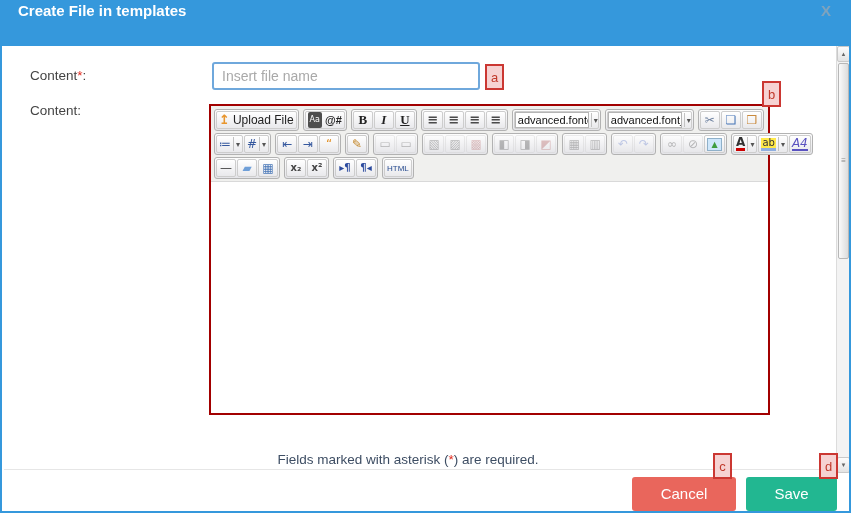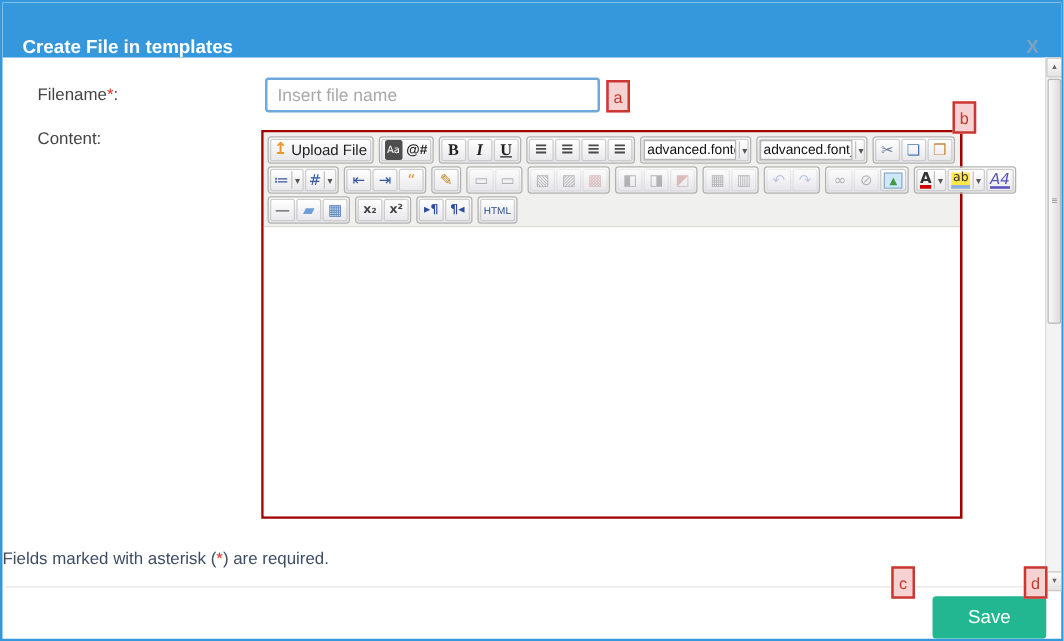--- a/index.html
+++ b/index.html
@@ -4,21 +4,21 @@
 <style>
   :root{
     --blue:#3598dc; --cancel:#e9665c; --save:#22b791; --err:#a20000;
     --inputb:#6fa8dc; --marker:#c0392b; --markerbg:#f6d2d2;
   }
   *{box-sizing:border-box;margin:0;padding:0}
   html,body{background:#fff;font-family:"Liberation Sans",sans-serif}
   .dialog{position:relative;width:851px;height:513px;background:#fff;
     border:2px solid var(--blue);overflow:hidden}
   .dlg-header{position:absolute;left:0;top:0;width:100%;height:44px;background:var(--blue);
-    display:flex;align-items:flex-end;justify-content:space-between;padding:0 18px 0 16px}
+    display:flex;align-items:flex-start;justify-content:space-between;padding:0 18px 0 16px}
   .dlg-title{color:#fff;font-size:15px;font-weight:bold}
   .dlg-close{color:#7fa3bd;font-size:15px;font-weight:bold;cursor:pointer}
   .lbl-row{position:absolute;font-size:13.5px;color:#444}
   .star{color:#e02b20}
   .filename-input{position:absolute;left:210px;top:60px;width:268px;height:28px;
     border:2px solid var(--inputb);border-radius:3px;padding:0 8px;font-size:14px;color:#c2410c;
     font-family:"Liberation Sans",sans-serif;outline:none}
   .filename-input::placeholder{color:#a9a9a9}
   .marker{position:absolute;width:19px;height:26px;background:var(--markerbg);
     border:2px solid #cb3732;color:var(--marker);font-size:13px;display:flex;
@@ -55,21 +55,21 @@
     border-bottom:3px solid #8faee0;line-height:10px;padding:0 1px}
   .purpleA .glyph{font-style:italic;font-weight:normal;color:#5a52c0;border-bottom:2px solid #5a52c0;line-height:11px}
   .smalltxt .glyph{font-size:10px;font-weight:bold}
   .htmlbtn .lbl{font-size:8px;font-weight:normal;color:#274b8f;margin:0}
   .imgchip .glyph{background:#cfe7fb;border:1px solid #8fb0c9;color:#3f9d3f;font-size:8px;
     width:15px;height:13px;line-height:12px;text-align:center}
   .editor-content{flex:1;background:#fff;cursor:text}
   .statusbar{height:20px;background:#f0f0ee;border-top:1px solid #cfcfcf;display:flex;
     align-items:center;justify-content:space-between;padding:0 8px 0 6px;font-size:11.5px;color:#111}
   
-  .note{position:absolute;left:0;top:437px;width:812px;font-size:13.5px;color:#3d4d63}
+  .note{position:absolute;left:0;top:450px;width:812px;text-align:center;font-size:13.5px;color:#3d4d63}
   .divider{position:absolute;left:2px;top:467px;width:831px;height:1px;background:#e6e6e6}
   .btn{position:absolute;top:475px;height:34px;border:none;border-radius:3px;color:#fff;
     font-size:15px;font-family:"Liberation Sans",sans-serif;cursor:pointer;text-align:center;line-height:34px}
   .btn-cancel{left:630px;width:104px;background:var(--cancel)}
   .btn-save{left:744px;width:91px;background:var(--save)}
   
   .scrollbar{position:absolute;left:834px;top:44px;width:14px;height:427px;background:#f3f3f3;
     border-left:1px solid #dcdcdc}
   .sb-btn{position:absolute;left:0;width:100%;height:16px;display:flex;align-items:center;
     justify-content:center;font-size:6px;color:#666;background:linear-gradient(#fcfcfc,#e3e3e3);
@@ -83,21 +83,21 @@
 </head>
 <body>
 
 <div class="dialog">
 
   <div class="dlg-header">
     <span class="dlg-title">Create File in templates</span>
     <span class="dlg-close">X</span>
   </div>
 
-  <div class="lbl-row" style="left:28px;top:66px"><span>Filename</span><span class="star">*</span><span>:</span></div>
+  <div class="lbl-row" style="left:28px;top:66px"><span>Content</span><span class="star">*</span><span>:</span></div>
 
   <input class="filename-input" type="text" placeholder="Insert file name" style="">
 
   <div class="marker" style="left:483px;top:62px">a</div>
 
   <div class="lbl-row" style="left:28px;top:101px">Content:</div>
 
   <div class="marker" style="left:760px;top:79px">b</div>
 
   <div class="editor">
@@ -300,20 +300,21 @@
     <div class="editor-content"></div>
   </div>
 
   <div class="note"><span>Fields marked with asterisk (</span><span class="star">*</span><span>) are required.</span></div>
 
   <div class="divider"></div>
 
   <div class="marker" style="left:711px;top:451px">c</div>
   <div class="marker" style="left:817px;top:451px">d</div>
 
+  <button class="btn btn-cancel">Cancel</button>
   <button class="btn btn-save">Save</button>
 
   <div class="scrollbar">
     <div class="sb-btn sb-up">
         <span>▲</span>
       </div>
     <div class="sb-thumb">
         <span class="sb-grip">≡</span>
       </div>
     <div class="sb-btn sb-down">

